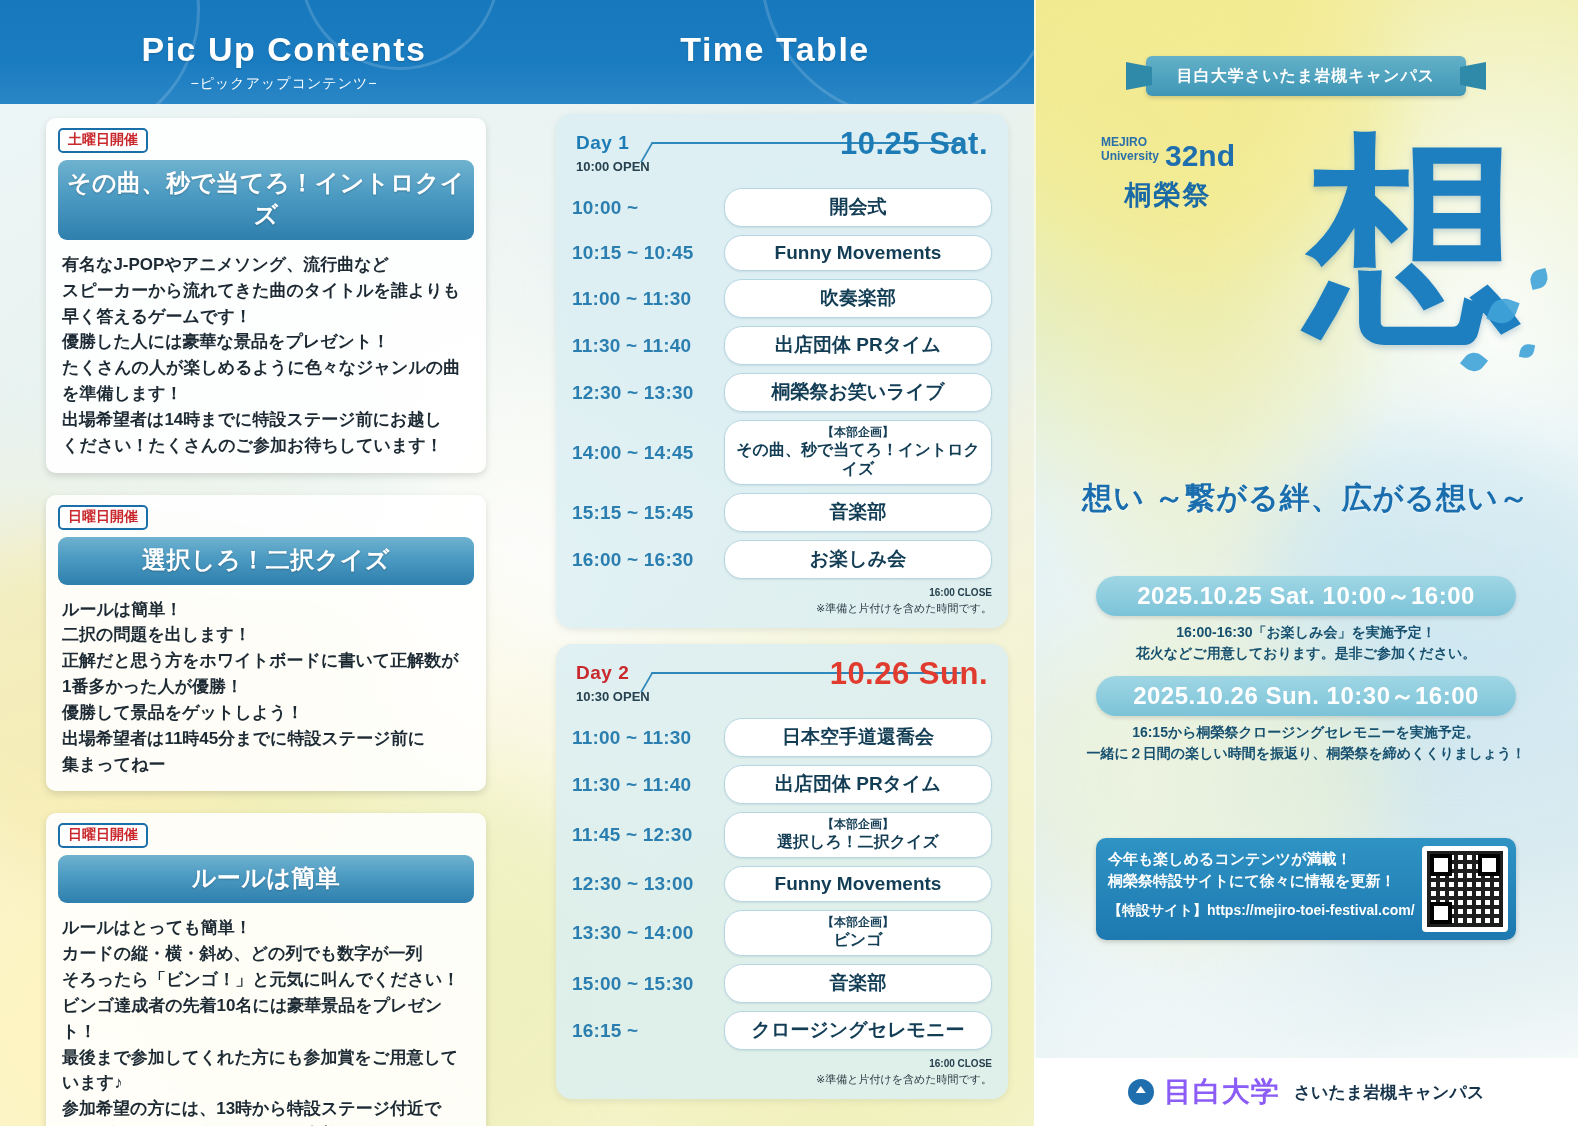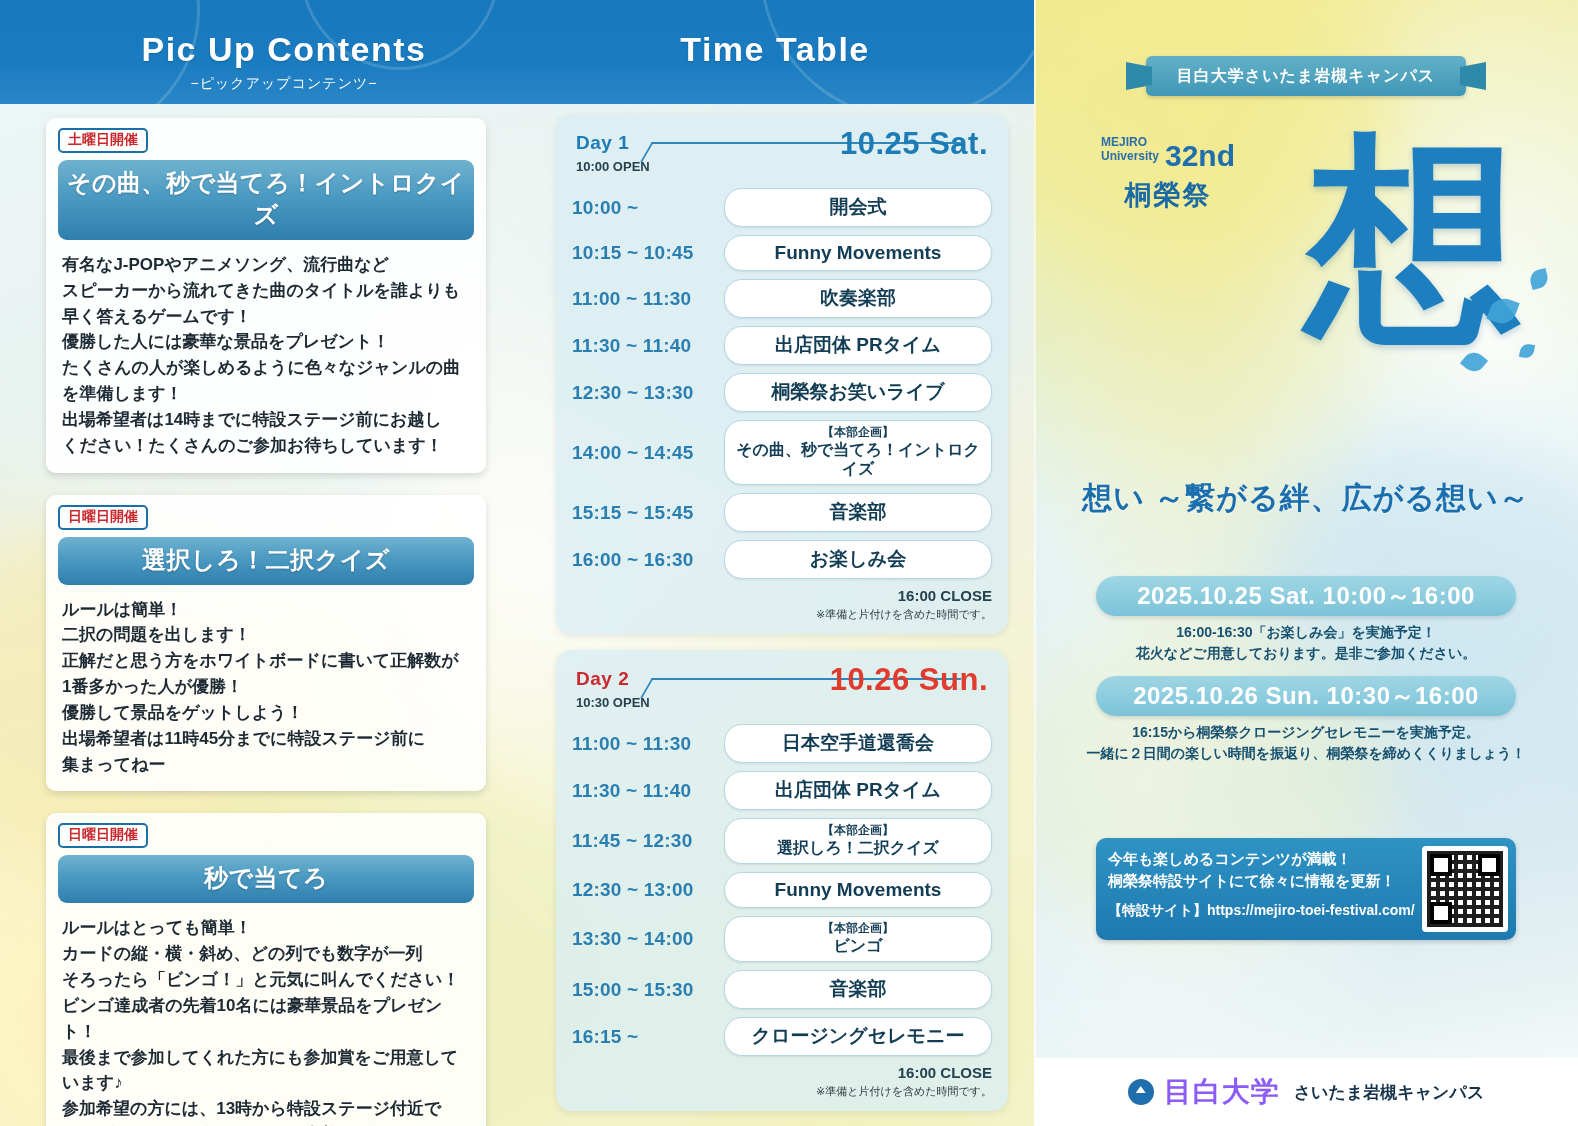--- a/index.html
+++ b/index.html
@@ -149,21 +149,21 @@
   .tt-item .main {
     font-size: 19px; font-weight: bold; color: #123d55;
   }
   .tt-item .tag {
     font-size: 12px; font-weight: bold; color: #123d55; line-height: 1.15;
   }
   .tt-item .sub {
     font-size: 16px; font-weight: bold; color: #123d55; line-height: 1.2;
   }
   .tt-foot { text-align: right; margin-top: 4px; }
-  .tt-close { font-size: 15px; font-weight: bold; color: #26414f; }
+  .tt-close { font-size: 10px; font-weight: bold; color: #26414f; }
   .tt-note { font-size: 11px; color: #2b3b45; margin-top: 3px; }
 
   
   .right-panel {
     position: relative;
     width: 544px; height: 1126px;
     overflow: hidden;
     background:
       radial-gradient(ellipse at 30% 8%, rgba(245,236,150,0.85) 0%, rgba(245,236,150,0) 42%),
       radial-gradient(ellipse at 85% 30%, rgba(255,255,255,0.8) 0%, rgba(255,255,255,0) 45%),
@@ -328,21 +328,21 @@
         <div class="card-body">ルールは簡単！
 二択の問題を出します！
 正解だと思う方をホワイトボードに書いて正解数が
 1番多かった人が優勝！
 優勝して景品をゲットしよう！
 出場希望者は11時45分までに特設ステージ前に
 集まってねー</div>
       </div>
       <div class="card">
         <div class="badge">日曜日開催</div>
-        <div class="card-title-bar">秒で当てろ</div>
+        <div class="card-title-bar">ルールは簡単</div>
         <div class="card-body">ルールはとっても簡単！
 カードの縦・横・斜め、どの列でも数字が一列
 そろったら「ビンゴ！」と元気に叫んでください！
 ビンゴ達成者の先着10名には豪華景品をプレゼント！
 最後まで参加してくれた方にも参加賞をご用意しています♪
 参加希望の方には、13時から特設ステージ付近で
 ビンゴカードを配布します。（先着300名）
 みなさんのご参加をお待ちしていまーす！</div>
       </div>
     </div>

